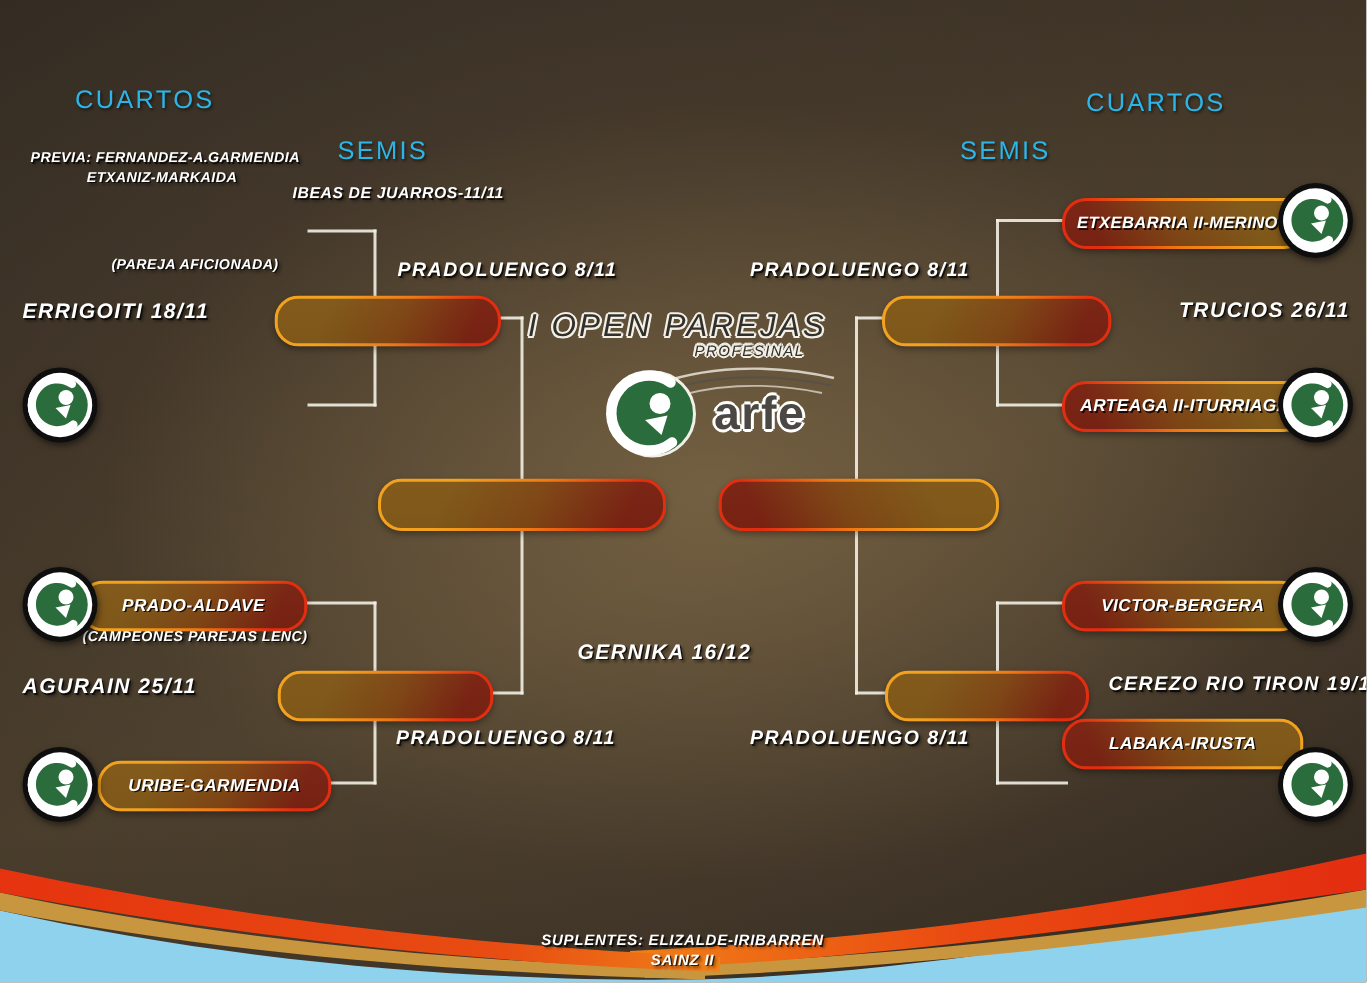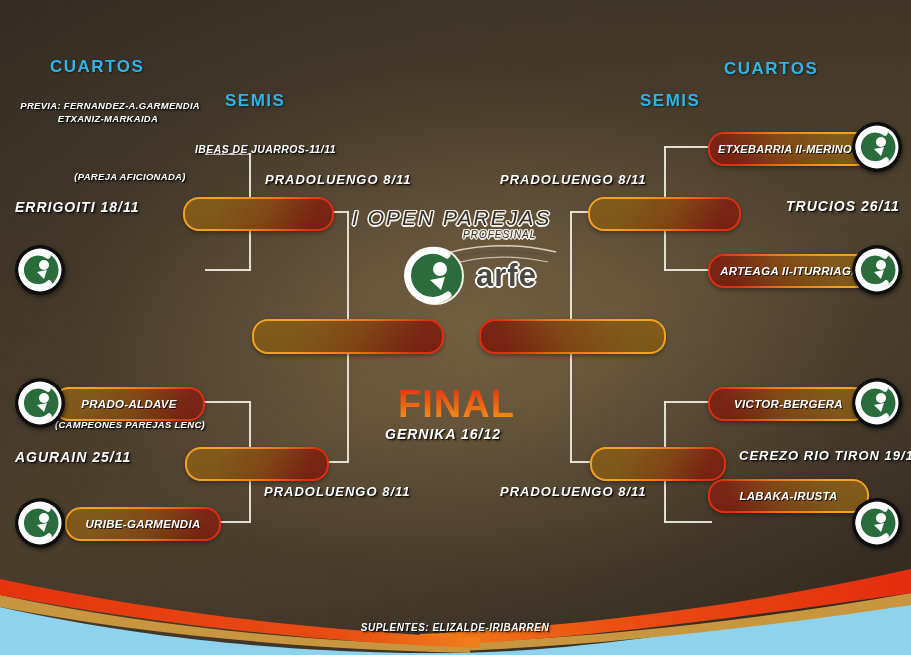--- a/index.html
+++ b/index.html
@@ -7,21 +7,21 @@
     font-family:"Liberation Sans",sans-serif;
     background:
       radial-gradient(ellipse 560px 360px at 52% 50%, rgba(138,114,76,.55), rgba(0,0,0,0) 72%),
       radial-gradient(ellipse 900px 600px at 50% 45%, rgba(90,75,52,.35), rgba(20,16,12,.35) 95%),
       linear-gradient(158deg,#3b322a 0%,#473b2d 30%,#5b4c37 55%,#483c2e 78%,#342b22 100%);
   }
   .abs{position:absolute;}
   .techno{font-style:italic;font-weight:bold;text-transform:uppercase;color:#fff;
     text-shadow:1px 1px 0 rgba(0,0,0,.7),2px 2px 2px rgba(0,0,0,.45);
     letter-spacing:.5px;white-space:nowrap;}
-  .cyan-h{font-weight:bold;color:#2cb6e8;font-size:17px;letter-spacing:1.5px;
+  .cyan-h{font-weight:normal;color:#2cb6e8;font-size:17px;letter-spacing:1.5px;
     text-shadow:1px 1px 2px rgba(0,0,0,.55);white-space:nowrap;}
   .venue{font-size:14px;letter-spacing:1px;}
   .prado{font-size:13px;letter-spacing:1px;}
   .note{font-size:9.5px;letter-spacing:.3px;}
   .midnote{font-size:10.5px;letter-spacing:.4px;}
   .pill{position:absolute;border-radius:16px;border:2px solid transparent;
     background:linear-gradient(rgba(38,32,26,.55),rgba(30,25,20,.55)) padding-box,
       linear-gradient(115deg,#f2a21f 25%,#ef7a15 55%,#e22d10 85%) border-box;
     display:flex;align-items:center;justify-content:center;
     box-shadow:0 2px 4px rgba(0,0,0,.35);}
@@ -68,21 +68,21 @@
   <div class="bline" style="left:570px;top:461px;width:22px;height:2px;"></div>
   <div class="bline" style="left:570px;top:349px;width:2px;height:114px;"></div>
 
   <div class="abs cyan-h" style="left:50px;top:57px;">CUARTOS</div>
   <div class="abs cyan-h" style="left:225px;top:91px;">SEMIS</div>
   <div class="abs cyan-h" style="left:640px;top:91px;">SEMIS</div>
   <div class="abs cyan-h" style="left:724px;top:59px;">CUARTOS</div>
 
   <div class="abs techno note" style="left:0;top:100px;width:200px;text-align:right;">PREVIA: FERNANDEZ-A.GARMENDIA</div>
   <div class="abs techno note" style="left:8px;top:113px;width:200px;text-align:center;">ETXANIZ-MARKAIDA</div>
-  <div class="abs techno midnote" style="left:195px;top:123px;margin-top:20px;">IBEAS DE JUARROS-11/11</div>
+  <div class="abs techno midnote" style="left:195px;top:123px;">IBEAS DE JUARROS-11/11</div>
 
   <div class="abs techno note" style="left:30px;top:171px;width:200px;text-align:center;">(PAREJA AFICIONADA)</div>
 
   <div class="abs techno prado" style="left:265px;top:172px;">PRADOLUENGO 8/11</div>
   <div class="abs techno venue" style="left:15px;top:199px;">ERRIGOITI 18/11</div>
 
   <div class="pill" style="left:183px;top:197px;width:147px;height:30px;"></div>
 
   <svg class="badge" style="left:14px;top:244px;" viewBox="0 0 52 52">
     <circle cx="26" cy="26" r="25" fill="#0e0e0e"></circle>
@@ -188,21 +188,20 @@
     <circle cx="47" cy="40" r="28" fill="#2a6c3c" stroke="#f2efe6" stroke-width="2"></circle>
     <path d="M59 19 A25 25 0 1 0 60 59" fill="none" stroke="#fff" stroke-width="7" stroke-linecap="round"></path>
     <circle cx="52" cy="33" r="7" fill="#fff"></circle>
     <path d="M42 44 l15 -3 -4 13 z" fill="#fff"></path>
   </svg>
   <div class="abs logo-text" style="left:448px;top:258px;">arfe</div>
 
   <div class="pill" style="left:252px;top:319px;width:188px;height:31px;"></div>
   <div class="pill red-left" style="left:479px;top:319px;width:183px;height:31px;"></div>
 
-  <div class="abs final-word" style="left:398px;top:383px;">FINAL</div>
   <div class="abs techno venue" style="left:385px;top:426px;">GERNIKA 16/12</div>
 
   <svg class="abs" style="left:0;bottom:0;" width="911" height="100" viewBox="0 0 911 100">
     <defs>
       <linearGradient id="lband" x1="0" y1="0" x2="1" y2="0">
         <stop offset="0" stop-color="#e5330f"></stop>
           <stop offset="0.7" stop-color="#e84d12"></stop>
           <stop offset="1" stop-color="#f0821a"></stop>
       </linearGradient>
       <linearGradient id="rband" x1="0" y1="0" x2="1" y2="0">
@@ -212,14 +211,15 @@
       </linearGradient>
     </defs>
     <path d="M0,52 C180,92 350,99 455,98 C580,97 740,70 911,42 L911,100 L0,100 Z" fill="#8ed2ee"></path>
     <path d="M911,38 C740,68 580,84 430,89 L430,97 C590,92 750,74 911,50 Z" fill="#c8963f"></path>
     <path d="M911,14 C730,54 570,72 420,79 L420,91 C580,85 740,62 911,38 Z" fill="url(#rband)"></path>
     <path d="M0,40 C160,74 320,87 470,91 L470,98 C310,94 150,81 0,52 Z" fill="#c8963f"></path>
     <path d="M0,24 C170,60 330,76 480,83 L480,93 C320,87 160,70 0,40 Z" fill="url(#lband)"></path>
   </svg>
 
   <div class="abs techno" style="left:305px;top:622px;width:300px;text-align:center;font-size:10px;">SUPLENTES: ELIZALDE-IRIBARREN</div>
+  <div class="abs techno" style="left:305px;top:635px;width:300px;text-align:center;font-size:10px;">SAINZ II</div>
 
 </div>
 
 </body></html>

